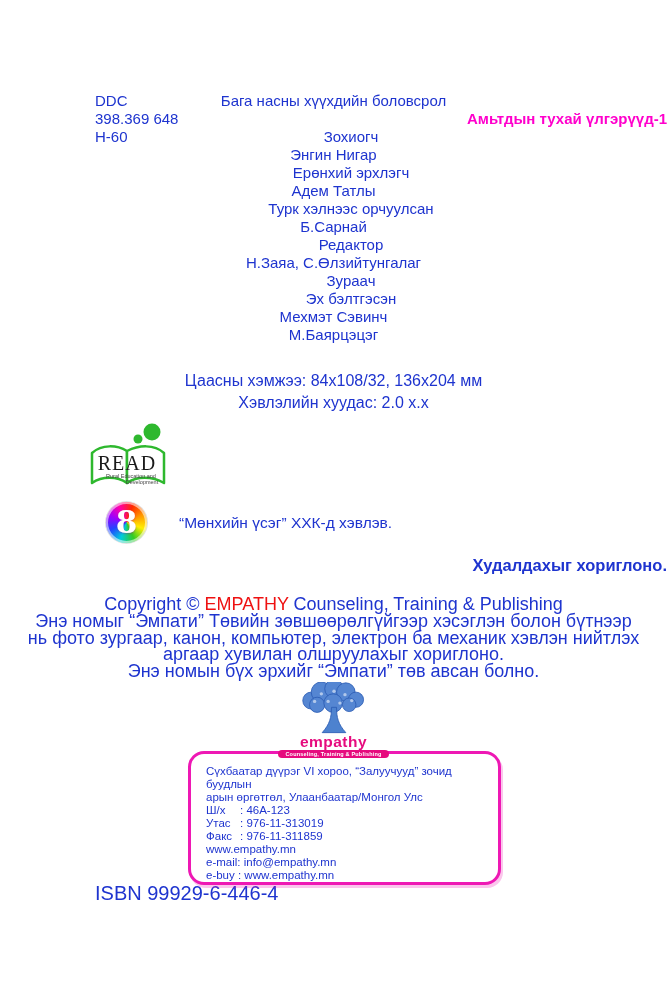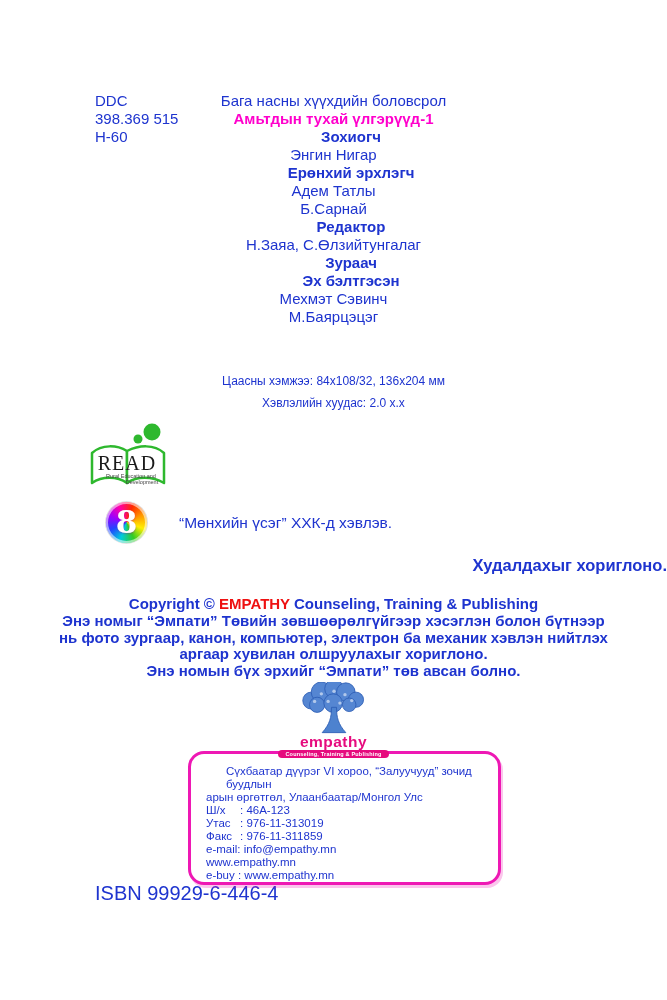--- a/index.html
+++ b/index.html
@@ -7,45 +7,45 @@
     position:relative; width:667px; height:1000px; margin:0 auto;
     background:#ffffff; overflow:hidden;
     font-family:"Liberation Sans", sans-serif;
     color:#1e34cf;
   }
   
   .catalog { position:absolute; left:95px; top:92px; font-size:15px; line-height:18px; }
   
   .header-block { position:absolute; left:0; top:92px; width:100%; text-align:center; font-size:15px; line-height:18px; }
   .line { white-space:nowrap; }
-  .t-magenta { color:#ff00cc; font-weight:bold; }
-  .role { font-weight:bold;padding-left:35px; }
+  .t-magenta { color:#ff00cc; font-weight:bold;text-align:right; }
+  .role { font-weight:normal;padding-left:35px; }
   
-  .specs { position:absolute; left:0; top:370px; width:100%; text-align:center; font-size:12px; line-height:22px; }
+  .specs { position:absolute; left:0; top:370px; width:100%; text-align:center; font-size:16px; line-height:22px; }
   
   .read-row { position:absolute; left:86px; top:423px; display:flex; gap:12px; align-items:flex-start; }
   .read-logo { width:84px; flex:0 0 84px; }
   .read-text { width:400px; font-size:15.5px; line-height:23.5px; padding-top:1px; }
   
   .printer-row { position:absolute; left:106px; top:502px; display:flex; align-items:center; gap:32px; }
   .rainbow {
     width:41px; height:41px; border-radius:50%; position:relative; flex:0 0 41px;
     background:conic-gradient(from 20deg,#ff2a00,#ff9900,#ffee00,#33cc22,#00ccdd,#2244ff,#9900ff,#ff00aa,#ff2a00);
     box-shadow:inset 0 0 0 2px rgba(255,255,255,.55), 0 0 0 1px rgba(0,0,0,.12);
   }
   .rainbow span {
     position:absolute; inset:0; display:flex; align-items:center; justify-content:center;
     color:#ffffff; font-family:"DejaVu Serif", serif; font-size:31px; font-weight:bold; line-height:1;
     text-shadow:0 1px 2px rgba(160,0,160,.4);
   }
   .printer-text { font-size:15.5px; }
   
   .sale-notice { position:absolute; left:0; top:556px; width:100%; text-align:right; font-size:16.5px; font-weight:bold; }
   
-  .copyright { position:absolute; left:0; top:596px; width:100%; text-align:center; font-size:15px; font-weight:bold; line-height:16.8px; }
+  .copyright { position:absolute; left:0; top:596px; width:100%; text-align:center; font-size:18px; font-weight:normal; line-height:16.8px; }
   .brand-red { color:#ee1111; }
   
   .empathy-block { position:absolute; left:0; top:682px; width:100%; display:flex; flex-direction:column; align-items:center; z-index:2; }
   .empathy-word { color:#e60b7e; font-weight:bold; font-size:15.5px; line-height:12px; margin-top:0px; letter-spacing:.5px; }
   .empathy-banner {
     margin-top:2px; background:#e60b7e; color:#ffffff; font-size:5.5px; font-weight:bold;
     padding:1px 7px; border-radius:4px; line-height:6px; letter-spacing:.2px;
   }
   
   .contact-box {
@@ -58,32 +58,33 @@
   
   .isbn { position:absolute; left:95px; top:882px; font-size:20px; }
 </style>
 </head>
 <body>
 
 <div class="page">
 
   <div class="catalog">
     <div class="line">DDC</div>
-    <div class="line">398.369 515</div>
+    <div class="line">398.369 648</div>
     <div class="line">H-60</div>
   </div>
 
   <div class="header-block">
     <div class="line">Бага насны хүүхдийн боловсрол</div>
     <div class="line t-magenta">Амьтдын тухай үлгэрүүд-1</div>
 
     <div class="line role">Зохиогч</div>
     <div class="line">Энгин Нигар</div>
     <div class="line role">Ерөнхий эрхлэгч</div>
     <div class="line">Адем Татлы</div>
+    <div class="line role">Турк хэлнээс орчуулсан</div>
     <div class="line">Б.Сарнай</div>
     <div class="line role">Редактор</div>
     <div class="line">Н.Заяа, С.Өлзийтунгалаг</div>
     <div class="line role">Зураач</div>
     <div class="line role">Эх бэлтгэсэн</div>
     <div class="line">Мехмэт Сэвинч</div>
     <div class="line">М.Баярцэцэг</div>
   </div>
 
   <div class="specs">
@@ -143,25 +144,25 @@
           <circle cx="22" cy="23" r="2"></circle>
           <circle cx="66" cy="22" r="2"></circle>
       </g>
       <path d="M42,30 C42,42 40,50 31,60 L59,60 C50,50 48,42 48,30 Z" fill="#4d82cf" stroke="#2c5cb4" stroke-width="1"></path>
     </svg>
     <div class="empathy-word">empathy</div>
     <div class="empathy-banner">Counseling, Training &amp; Publishing</div>
   </div>
 
   <div class="contact-box">
-    <div class="line" style="white-space:normal;margin-left:20px;">Сүхбаатар дүүрэг VI хороо, “Залуучууд” зочид буудлын</div>
+    <div class="line" style="white-space:normal;">Сүхбаатар дүүрэг VI хороо, “Залуучууд” зочид буудлын</div>
     <div class="line">арын өргөтгөл, Улаанбаатар/Монгол Улс</div>
     <div class="line"><span class="lbl">Ш/х</span><span>: </span><span>46A-123</span></div>
     <div class="line"><span class="lbl">Утас</span><span>: </span><span>976-11-313019</span></div>
     <div class="line"><span class="lbl">Факс</span><span>: </span><span>976-11-311859</span></div>
+    <div class="line">www.empathy.mn</div>
     <div class="line">e-mail: info@empathy.mn</div>
-    <div class="line">www.empathy.mn</div>
     <div class="line">e-buy : www.empathy.mn</div>
   </div>
 
   <div class="isbn">ISBN 99929-6-446-4</div>
 
 </div>
 
 </body></html>

